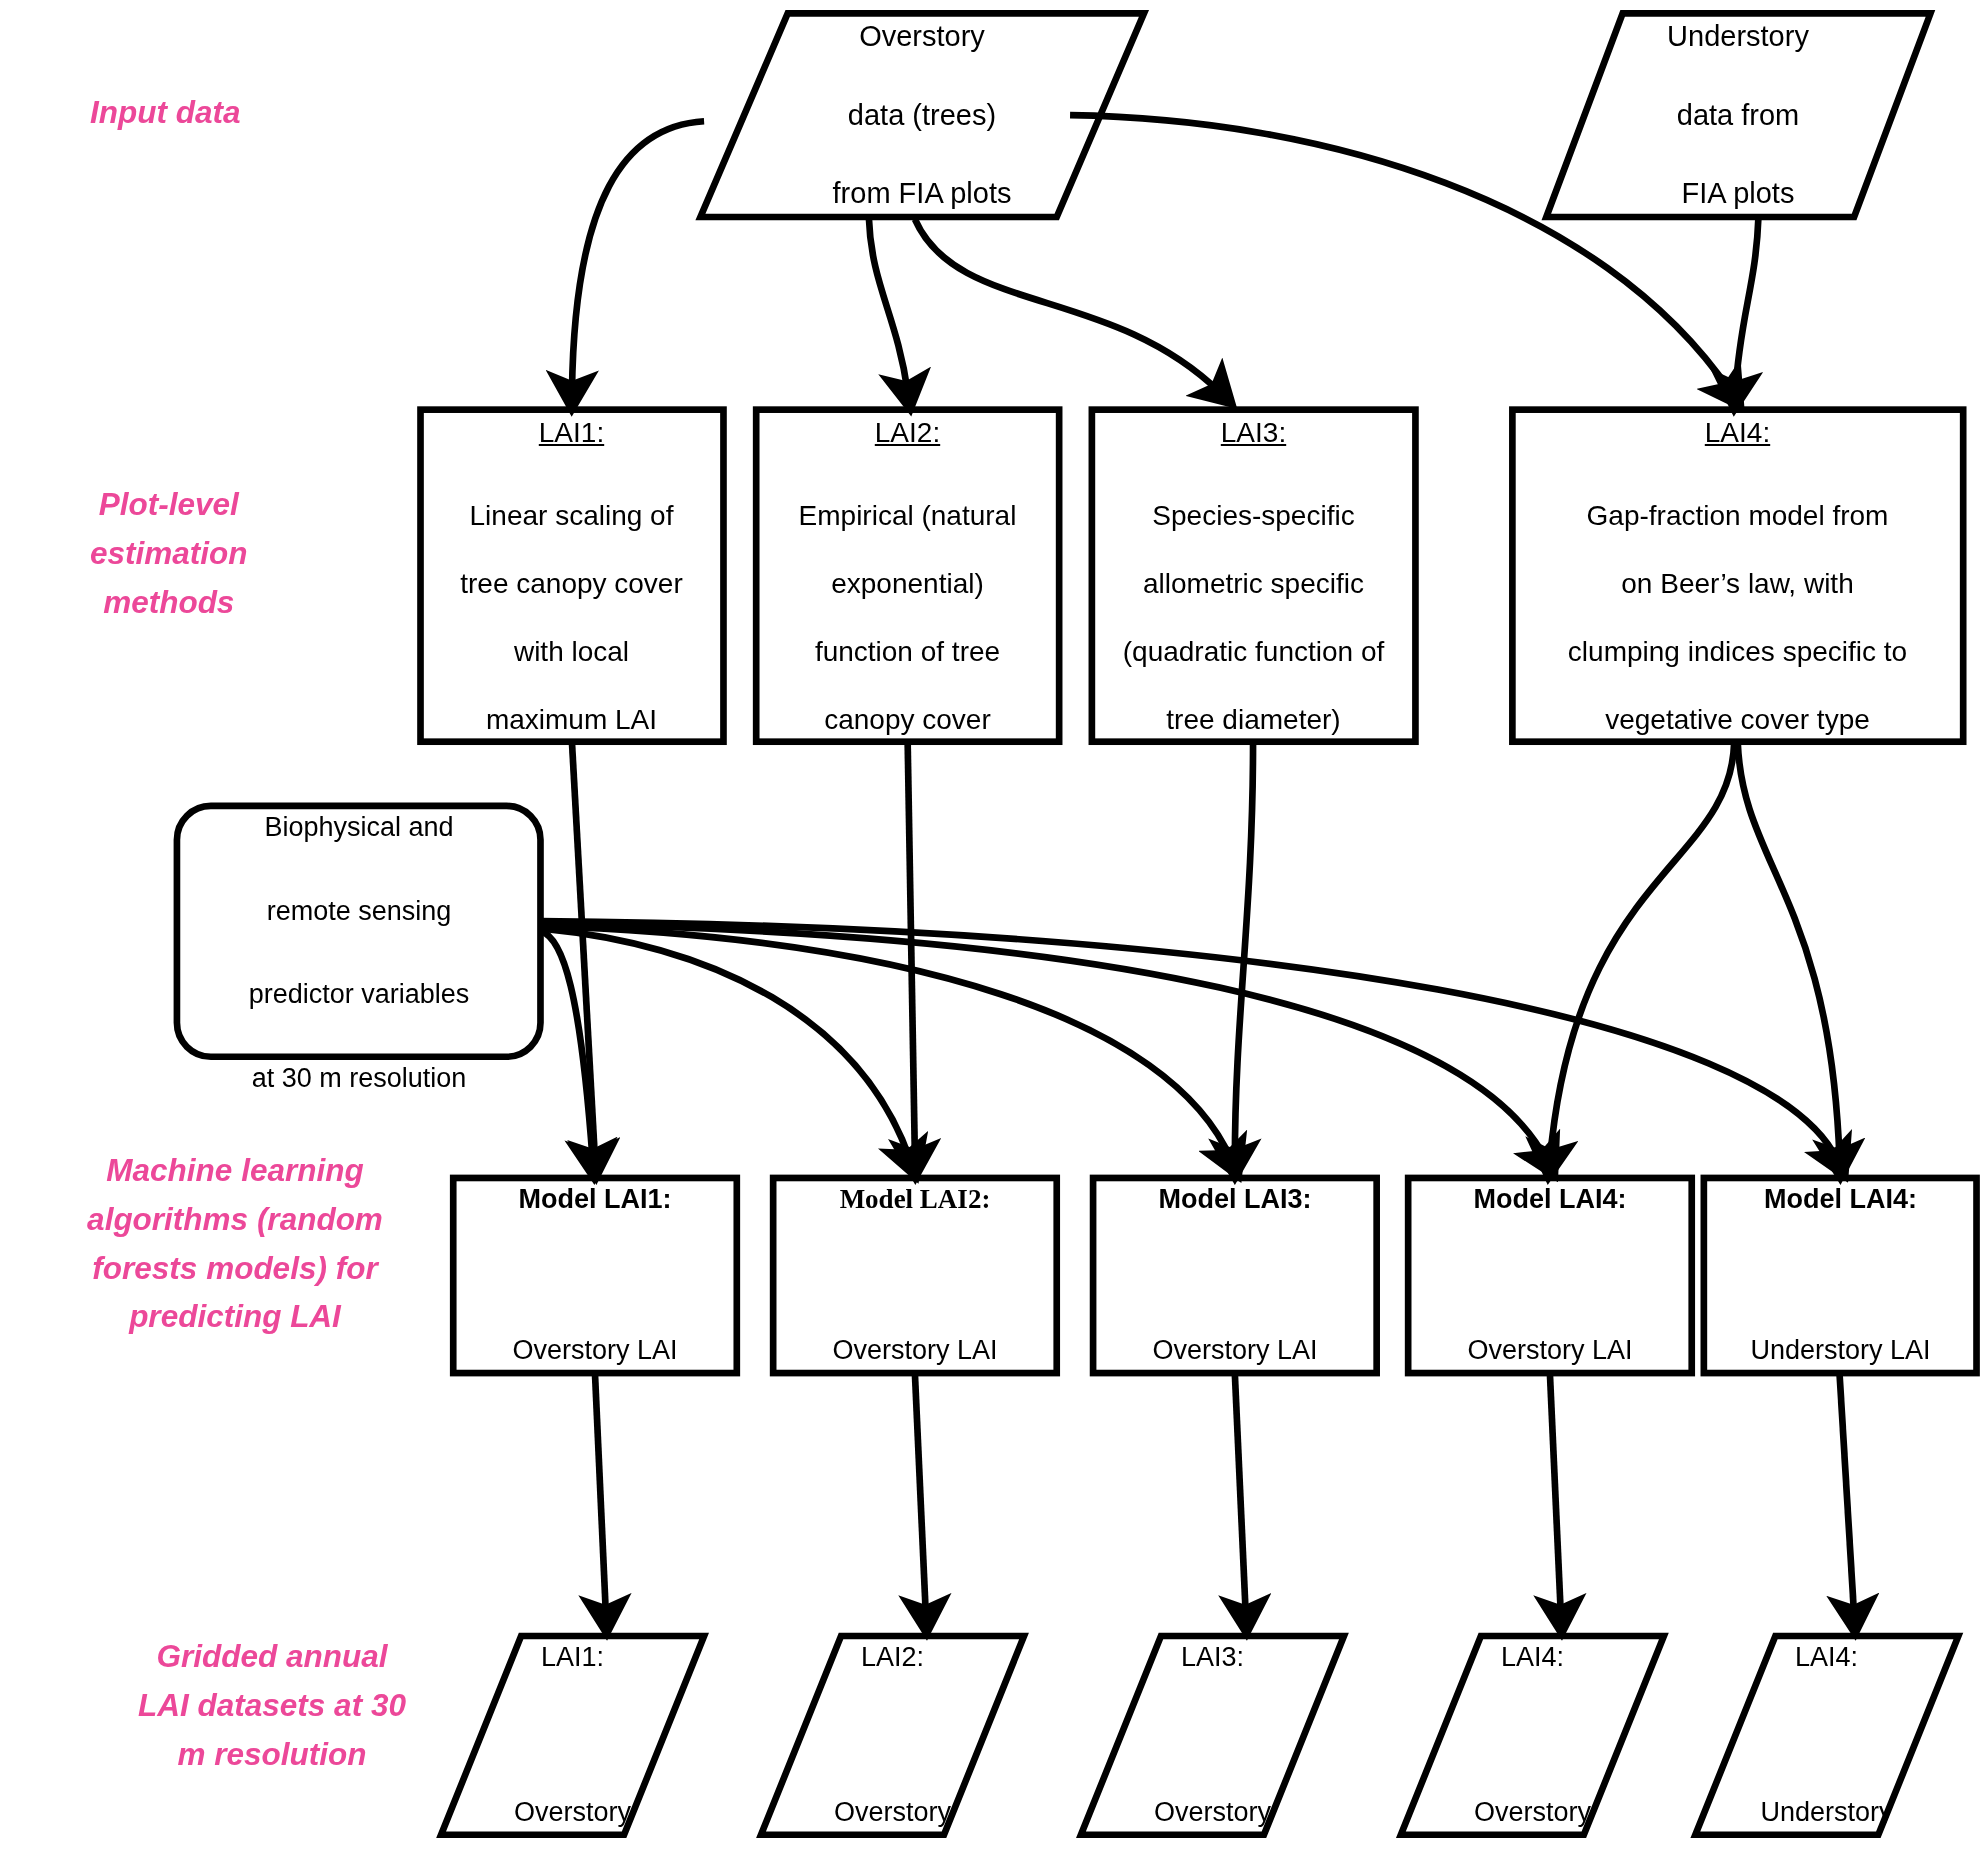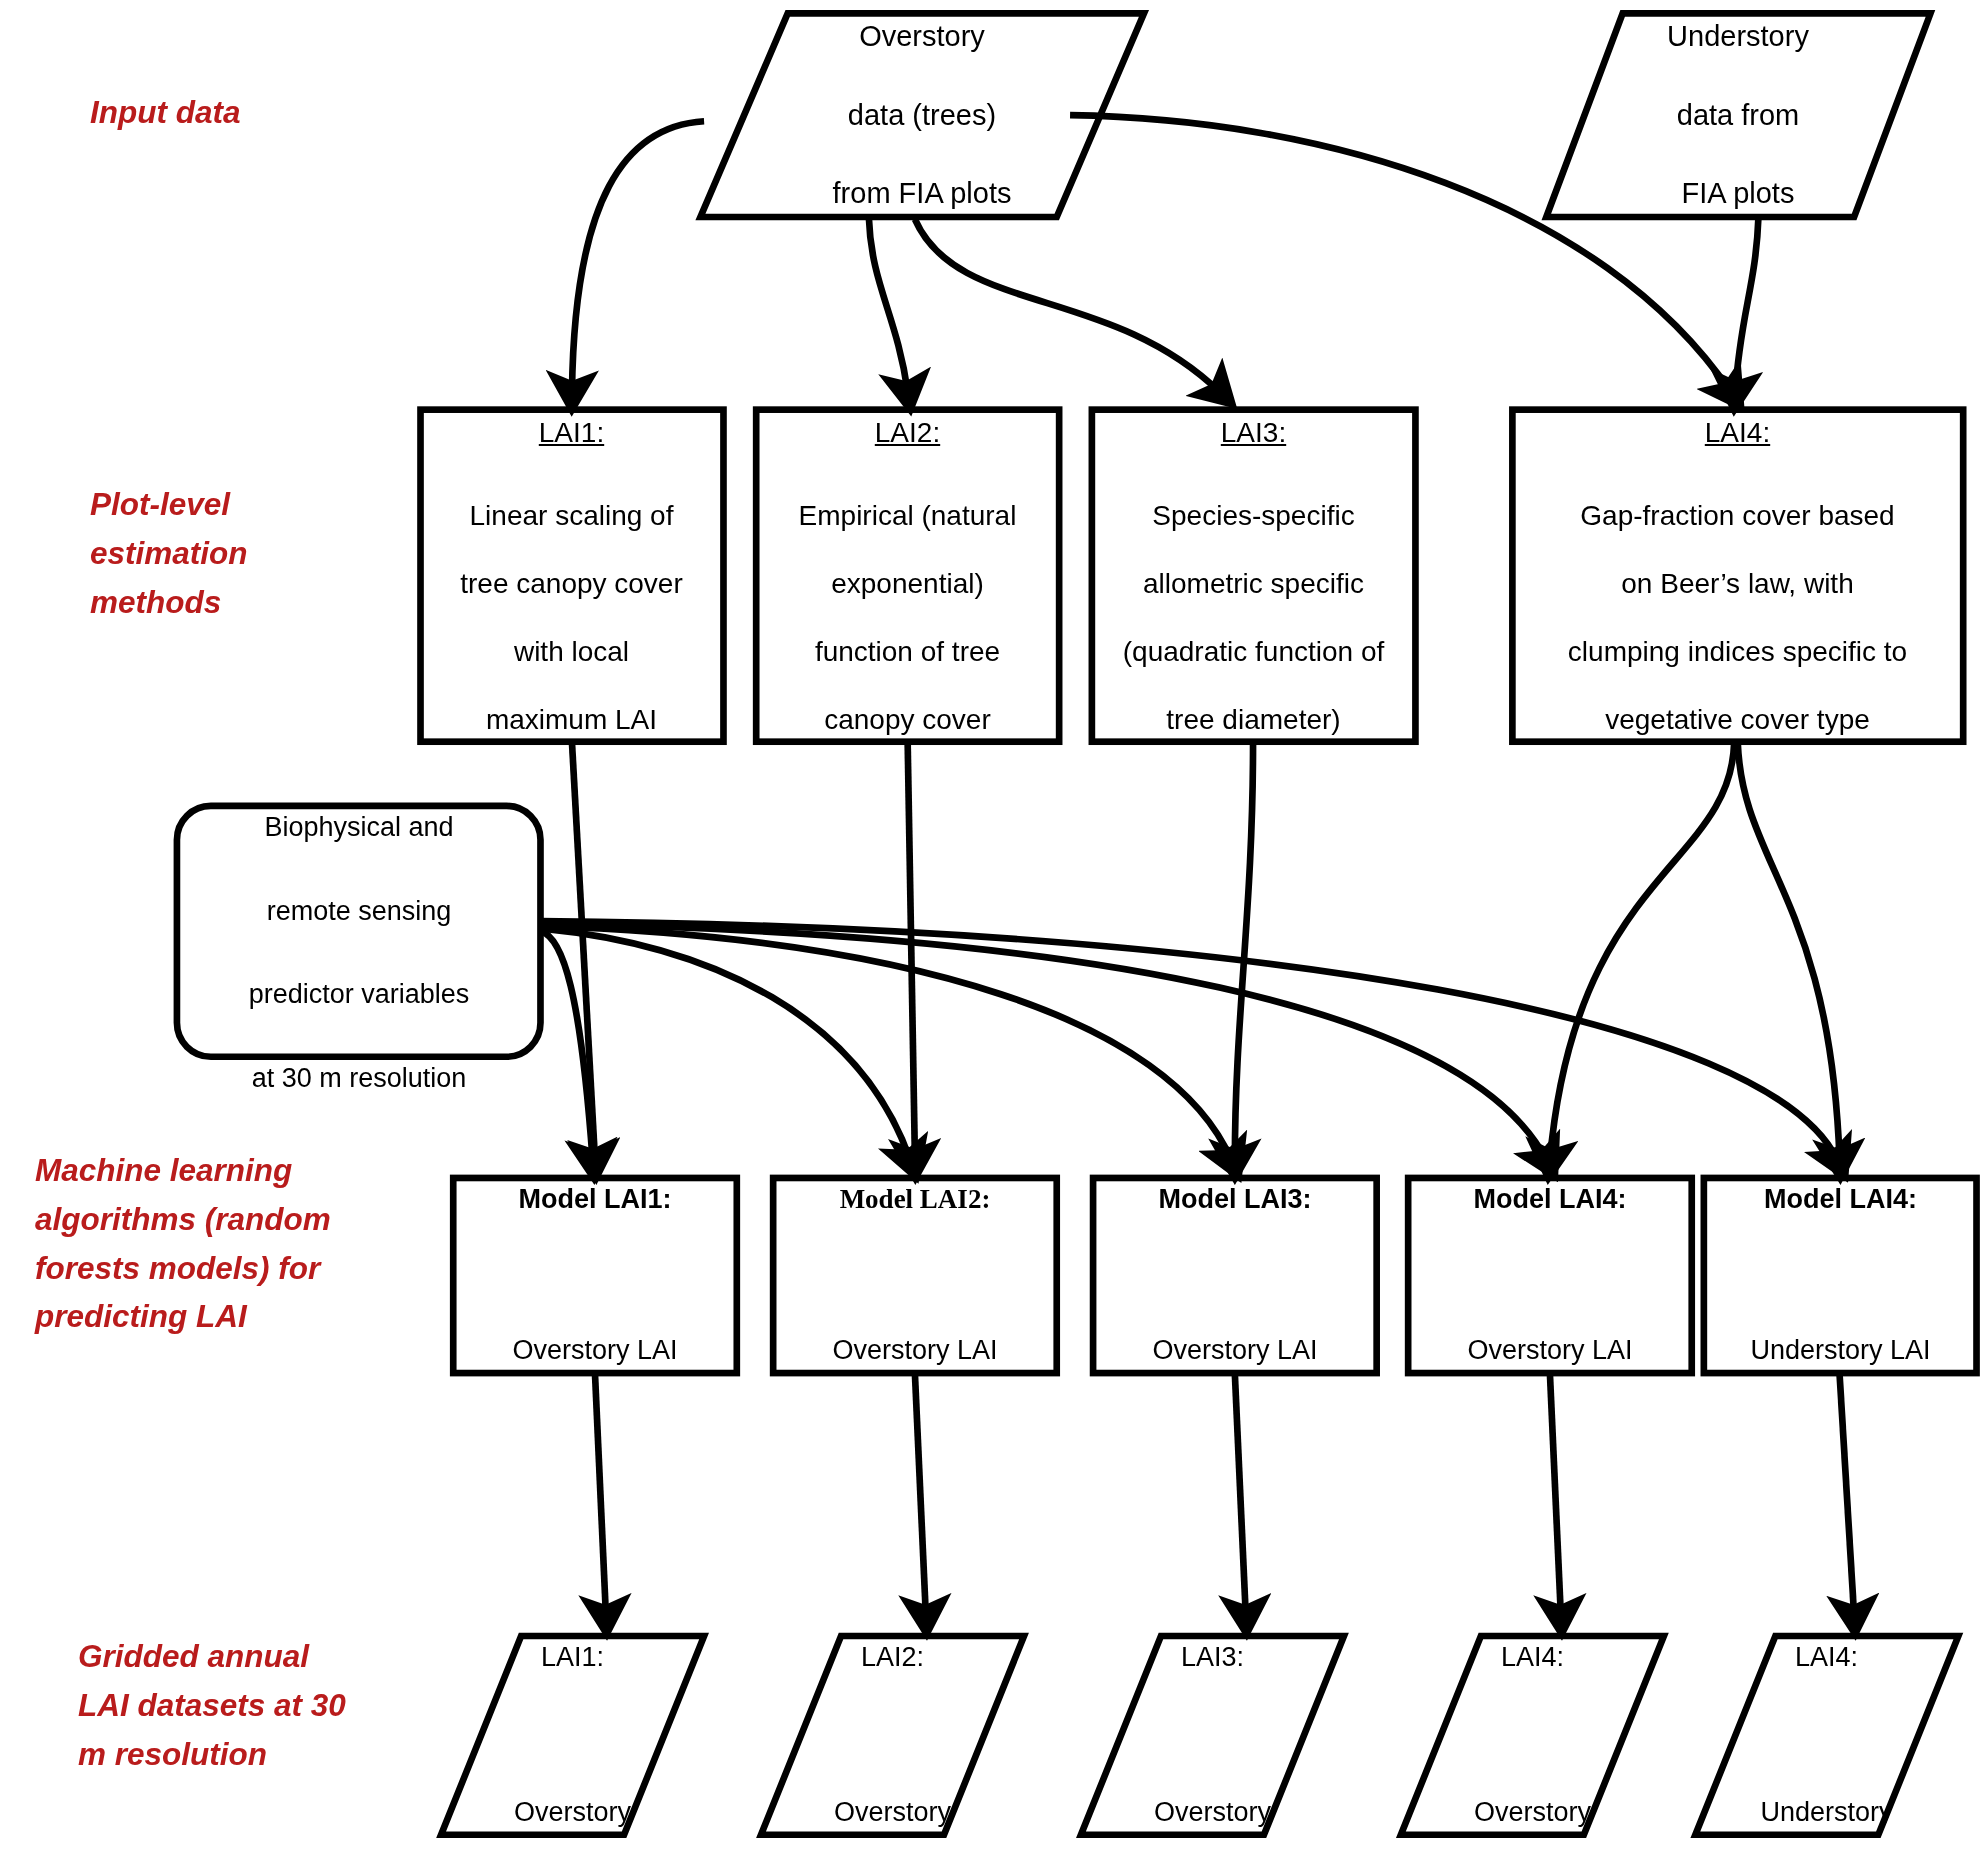--- a/index.html
+++ b/index.html
@@ -29,22 +29,23 @@
   }
   .connector-thick {
     fill: none;
     stroke: #000000;
     stroke-width: 11;
   }
   .row-label {
     position: absolute;
     font-style: italic;
     font-weight: bold;
-    color: #b91c1c;
+    color: #ec4899;
     line-height: 1.55;
+    text-align: center;
   }
   .node-text {
     position: absolute;
     display: flex;
     flex-direction: column;
     align-items: center;
     justify-content: space-between;
     text-align: center;
     color: #000000;
     line-height: 1.62;
@@ -180,21 +181,21 @@
   <div class="node-text" style="left:1088px; top:410px; width:331px; height:332px; font-size:28px;">
     <span class="txt-line node-title">LAI3:</span>
     <span class="txt-line">Species-specific</span>
     <span class="txt-line">allometric specific</span>
     <span class="txt-line">(quadratic function of</span>
     <span class="txt-line">tree diameter)</span>
   </div>
 
   <div class="node-text" style="left:1512px; top:410px; width:451px; height:332px; font-size:28px;">
     <span class="txt-line node-title">LAI4:</span>
-    <span class="txt-line">Gap-fraction cover based</span>
+    <span class="txt-line">Gap-fraction model from</span>
     <span class="txt-line">on Beer’s law, with</span>
     <span class="txt-line">clumping indices specific to</span>
     <span class="txt-line">vegetative cover type</span>
   </div>
 
   <div class="node-text" style="left:177px; top:806px; width:364px; height:251px; font-size:27px;gap:40px;">
     <span class="txt-line">Biophysical and</span>
     <span class="txt-line">remote sensing</span>
     <span class="txt-line">predictor variables</span>
     <span class="txt-line">at 30 m resolution</span>

